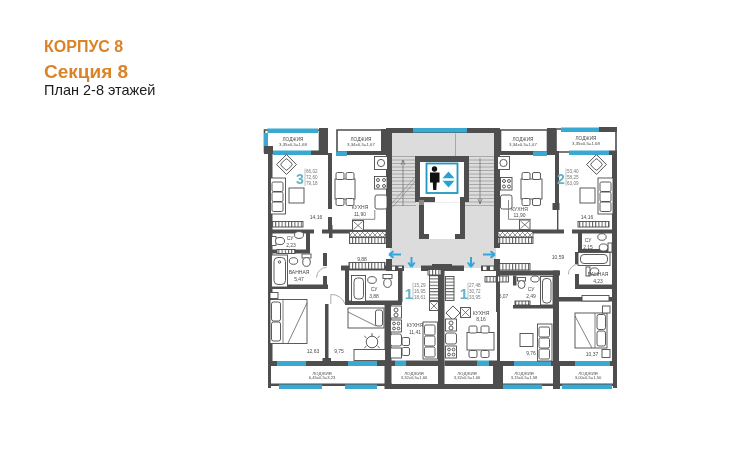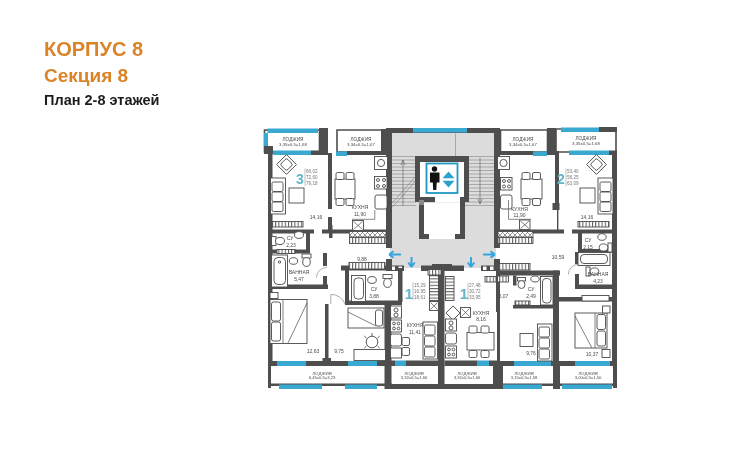--- a/index.html
+++ b/index.html
@@ -1,20 +1,20 @@
 <!DOCTYPE html>
 <html><head>
 <meta charset="utf-8">
 <style>
 html,body{margin:0;padding:0;width:740px;height:472px;background:#fff;overflow:hidden}
 body{font-family:"Liberation Sans",sans-serif}
 .title{position:absolute;left:44px;top:39px;line-height:1}
-.t1{font-size:20px;font-weight:bold;color:#db8427;letter-spacing:0px}
+.t1{font-size:16px;font-weight:bold;color:#db8427;letter-spacing:0px}
 .t2{font-size:19px;font-weight:bold;color:#db8427;margin-top:7px}
-.t3{font-size:14.5px;font-weight:bold;color:#1c1c1c;margin-top:8px}
+.t3{font-size:14.5px;font-weight:normal;color:#1c1c1c;margin-top:2px}
 </style>
 </head>
 <body>
 
 <div class="title">
 
 <div class="t1">КОРПУС 8</div>
 
 <div class="t2">Секция 8</div>
 

